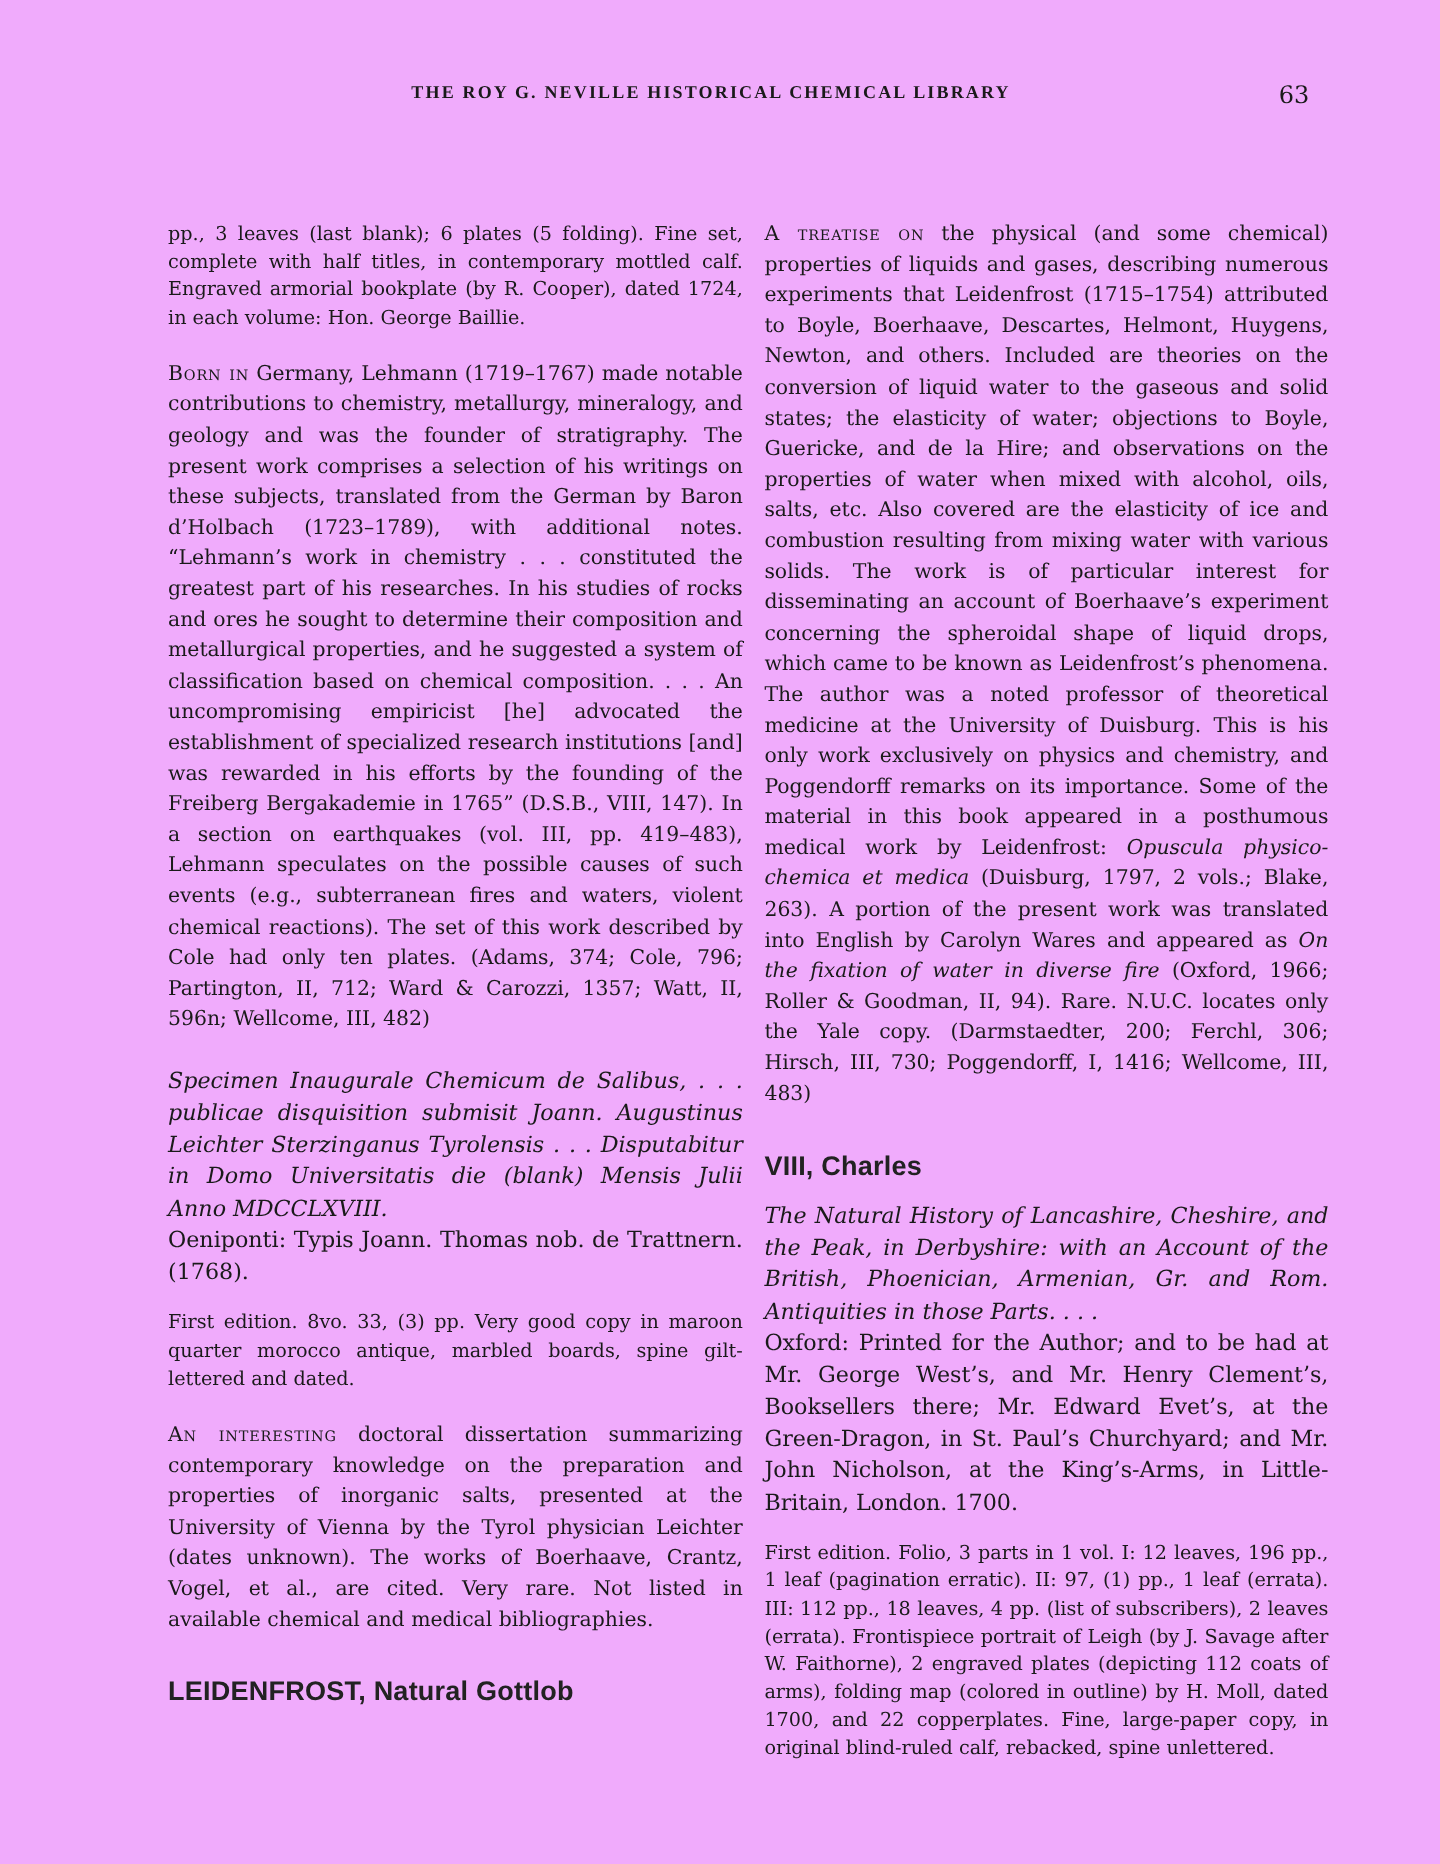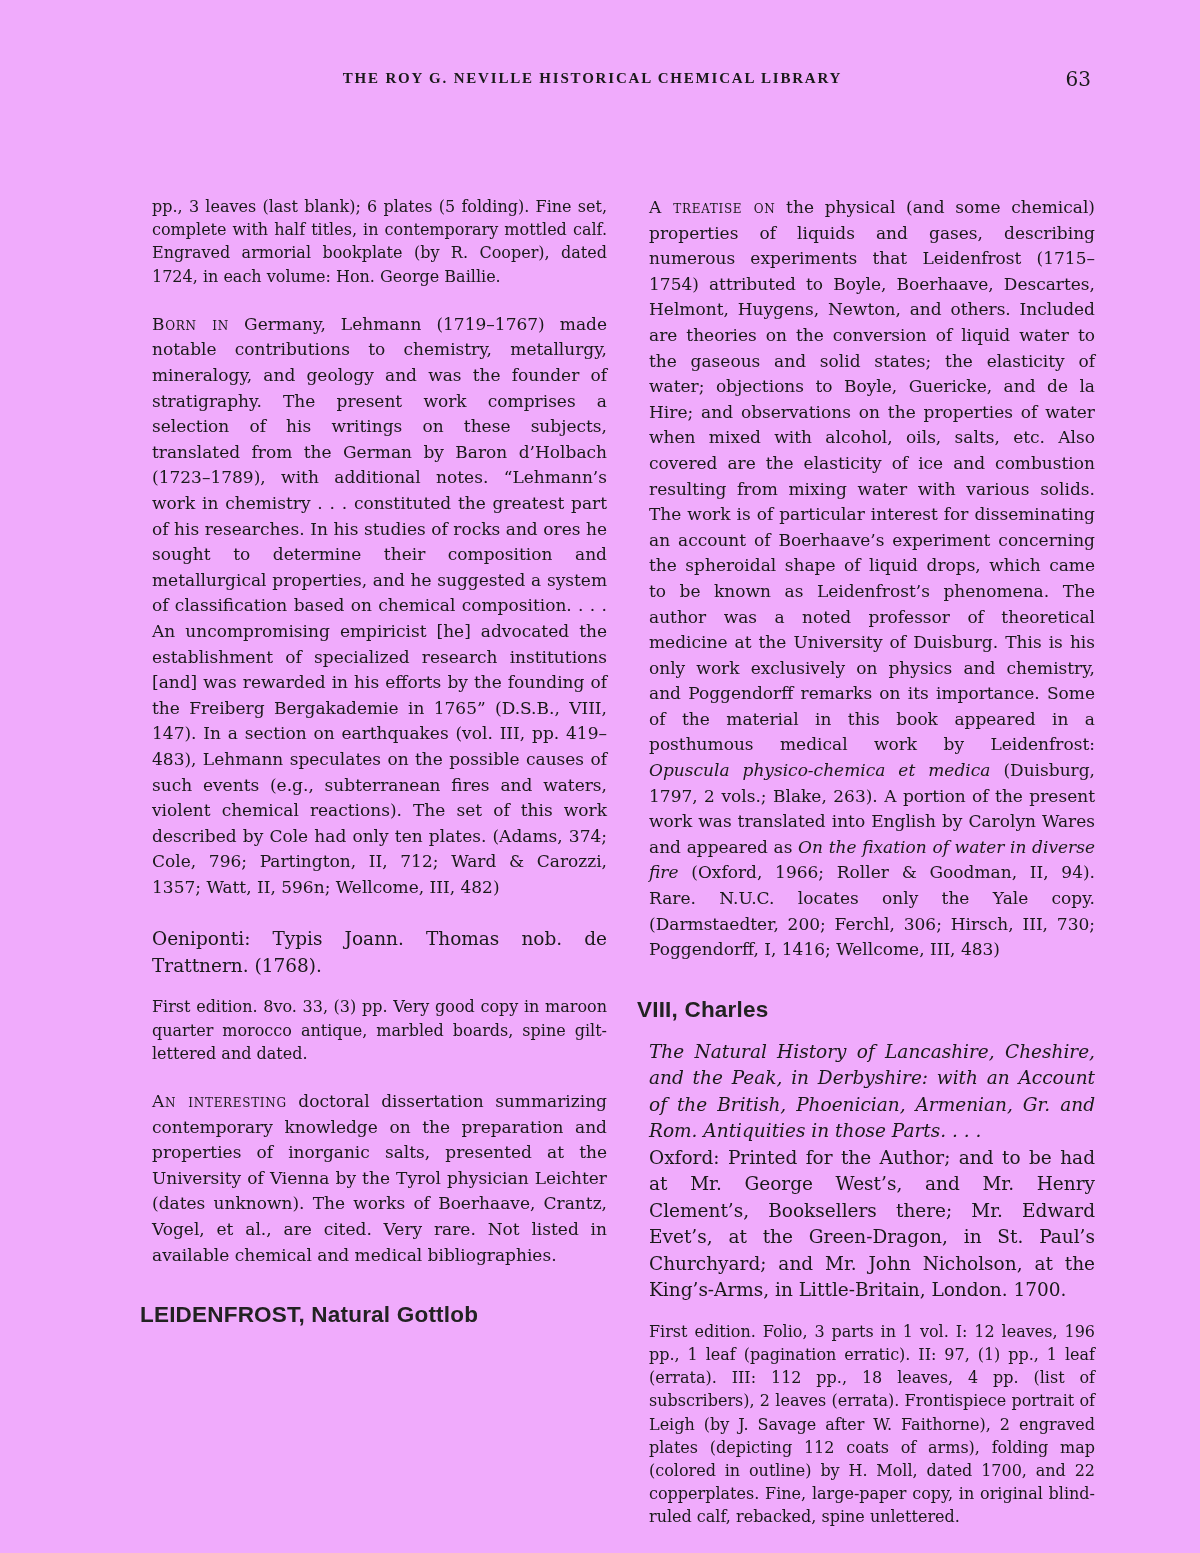--- a/index.html
+++ b/index.html
@@ -44,21 +44,21 @@
   }
   
   .col {
     position: absolute;
     top: 183px;
     text-align: justify;
   }
   .col-left  { left: 140px; width: 479px; }
   .col-right { left: 637px; width: 470px; }
 
-  p { margin: 12px; }
+  p { margin: 0; }
 
   .body-para {
     font-size: 17px;
     line-height: 25.6px;
     margin-bottom: 26px;
   }
   .small-para {
     font-size: 16px;
     line-height: 23.2px;
     margin-bottom: 24px;
@@ -100,21 +100,21 @@
     <div class="page-number">63</div>
   </div>
 
   <div class="col col-left">
 
     <p class="small-para">pp., 3 leaves (last blank); 6 plates (5 folding). Fine set, complete with half titles, in contemporary mottled calf. Engraved armorial bookplate (by R. Cooper), dated 1724, in each volume: Hon. George Baillie.</p>
 
     <p class="body-para"><span class="lead-caps">Born in</span><span> Germany, Lehmann (1719–1767) made notable contributions to chemistry, metallurgy, mineralogy, and geology and was the founder of stratigraphy. The present work comprises a selection of his writings on these subjects, translated from the German by Baron d’Holbach (1723–1789), with additional notes. “Lehmann’s work in chemistry . . . constituted the greatest part of his researches. In his studies of rocks and ores he sought to determine their composition and metallurgical properties, and he suggested a system of classification based on chemical composition. . . . An uncompromising empiricist [he] advocated the establishment of specialized research institutions [and] was rewarded in his efforts by the founding of the Freiberg Bergakademie in 1765” (D.S.B., VIII, 147). In a section on earthquakes (vol. III, pp. 419–483), Lehmann speculates on the possible causes of such events (e.g., subterranean fires and waters, violent chemical reactions). The set of this work described by Cole had only ten plates. (Adams, 374; Cole, 796; Partington, II, 712; Ward &amp; Carozzi, 1357; Watt, II, 596n; Wellcome, III, 482)</span></p>
 
 
-    <p class="title-block"><span class="imprint">Oeniponti: Typis Joann. Thomas nob. de Trattnern. (1768).</span></p>
+    <p class="title-block"><em>Specimen Inaugurale Chemicum de Salibus, . . . publicae disquisition submisit Joann. Augustinus Leichter Sterzinganus Tyrolensis . . . Disputabitur in Domo Universitatis die (blank) Mensis Julii Anno MDCCLXVIII.</em><span class="imprint">Oeniponti: Typis Joann. Thomas nob. de Trattnern. (1768).</span></p>
 
     <p class="small-para">First edition. 8vo. 33, (3) pp. Very good copy in maroon quarter morocco antique, marbled boards, spine gilt-lettered and dated.</p>
 
     <p class="body-para"><span class="lead-caps">An interesting</span><span> doctoral dissertation summarizing contemporary knowledge on the preparation and properties of inorganic salts, presented at the University of Vienna by the Tyrol physician Leichter (dates unknown). The works of Boerhaave, Crantz, Vogel, et al., are cited. Very rare. Not listed in available chemical and medical bibliographies.</span></p>
 
     <h2 class="entry-heading">LEIDENFROST, Natural Gottlob</h2>
 
   </div>
 
   <div class="col col-right">

